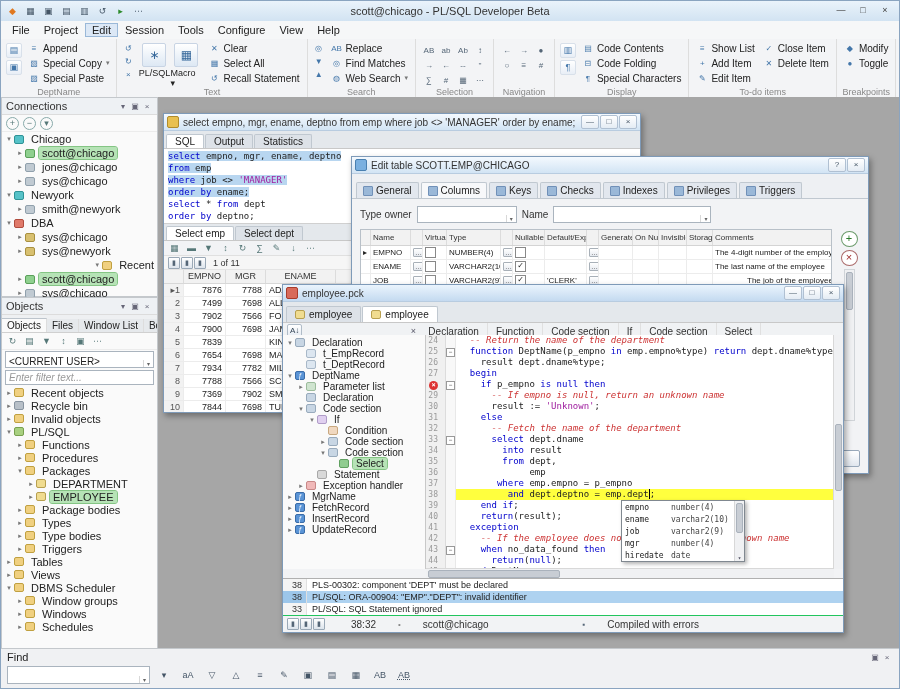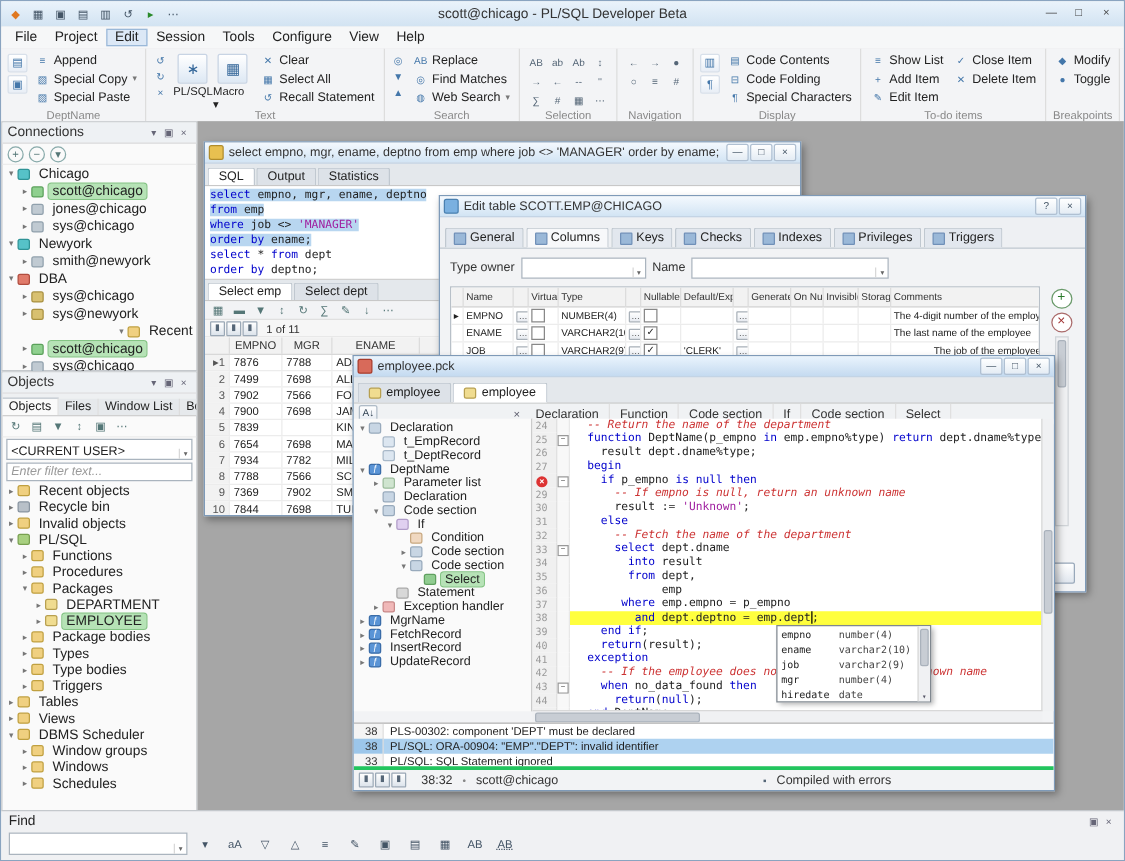--- a/index.html
+++ b/index.html
@@ -118,21 +118,21 @@
   .vico{width:10px;height:10px;border:1px solid #9aa8b6;background:linear-gradient(#fff,#dde4ec);font-size:7px;
     line-height:9px;text-align:center;color:#567;border-radius:1px}
   .vico-wrap{display:flex;gap:1px;margin-right:4px}
   
   .sgrid{background:#fff;font-size:9px}
   .grow{display:flex;height:12px;border-bottom:1px solid #ececec;align-items:center}
   .grow.hd{background:#f2f2f2;border-bottom:1px solid #d8d8d8;height:13px}
   .gc{border-right:1px solid #ececec;padding:0 3px;overflow:hidden;white-space:nowrap;box-sizing:border-box;height:100%;
     line-height:12px}
   .grow.hd .gc{border-right:1px solid #dcdcdc;text-align:center;color:#333}
-  .num{text-align:left}
+  .num{text-align:right}
   .rnum{background:#f2f2f2;color:#555;text-align:right}
   
   .dtabs{height:21px;display:flex;padding:3px 4px 0;background:#eef0f3;border-bottom:1px solid #c0c8d0;align-items:flex-end}
   .dtab{display:flex;align-items:center;gap:3px;padding:2px 6px;font-size:10px;border:1px solid #c0c8d0;border-bottom:none;
     background:#e2e7ee;margin-right:2px;border-radius:2px 2px 0 0;white-space:nowrap}
   .dtab.active{background:#f7f8fa}
   .tabic{width:8px;height:8px;background:#9ab8d8;border:1px solid #7090b8;border-radius:1px}
   .dfilter{display:flex;align-items:center;gap:5px;margin:7px 8px 5px}
   .dlab{font-size:10px;color:#333}
   .w96{width:92px}.w150{width:150px}
@@ -190,22 +190,22 @@
   .poptype{color:#444}
   .popscroll{width:9px;background:#f0f1f3;border-left:1px solid #d8d8d8;position:relative}
   .popdn{position:absolute;bottom:0;left:0;right:0;text-align:center;font-size:6px;color:#556}
   .errors{position:absolute;left:0;right:0;bottom:16px;height:37px;background:#fff;border-top:1px solid #b0b0b0;overflow:hidden}
   .erow{display:flex;height:12px;font-size:9px;align-items:center}
   .erow.sel{background:#aed2f0}
   .eline{width:24px;text-align:right;padding-right:4px;background:#f4f4f4;border-right:1px solid #e0e0e0;color:#333;
     height:100%;line-height:12px;box-sizing:border-box;flex:none}
   .erow.sel .eline{background:#9cc6ea}
   .etext{padding-left:5px;white-space:nowrap}
-  .statusbar{position:absolute;left:0;right:0;bottom:0;height:16px;background:#f2f3f5;border-top:3px solid #22c55e;
-    display:flex;align-items:center;gap:8px;padding:0 4px;font-size:10px;color:#333}
+  .statusbar{position:absolute;left:0;right:0;bottom:0;height:16px;background:#f2f3f5;border-top:1px solid #22c55e;
+    display:flex;align-items:center;gap:22px;padding:0 4px;font-size:10px;color:#333}
   .dot{color:#888;font-size:8px}
   .stico{color:#567;font-size:8px}
   .vsplit{position:absolute;left:142px;top:50px;width:1px;bottom:63px;background:#c8c8c8}
   
   #find{position:absolute;left:0;bottom:0;right:0;height:39px;background:#f0f1f3;border-top:1px solid #c4c8cc}
   .fhead{height:16px;display:flex;align-items:center;padding:0 6px}
   .fbody{display:flex;align-items:center;gap:3px;padding:1px 6px}
   .fcombo{width:135px;height:16px}
   .fico{min-width:16px;height:15px;font-size:9px;line-height:14px;text-align:center;color:#456;padding:0 2px;
     border:1px solid transparent}

